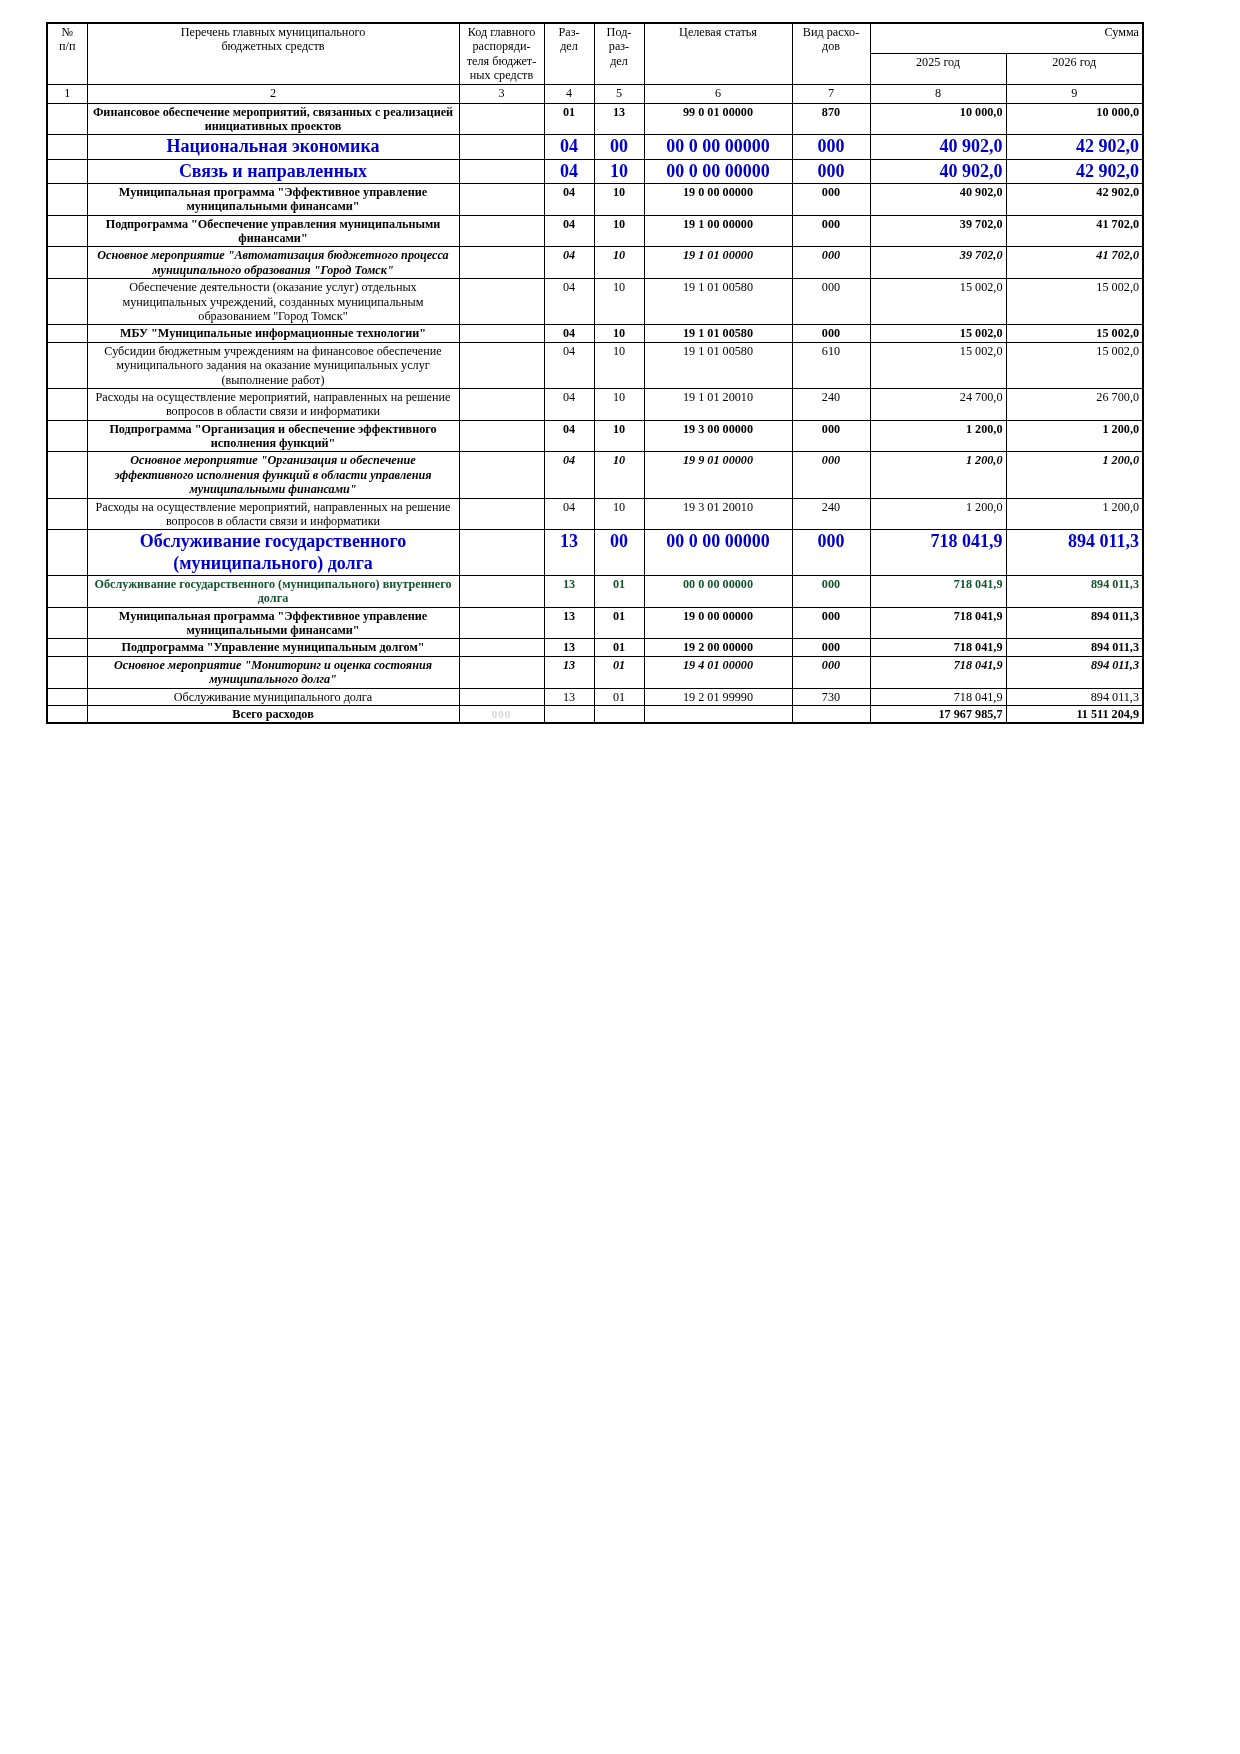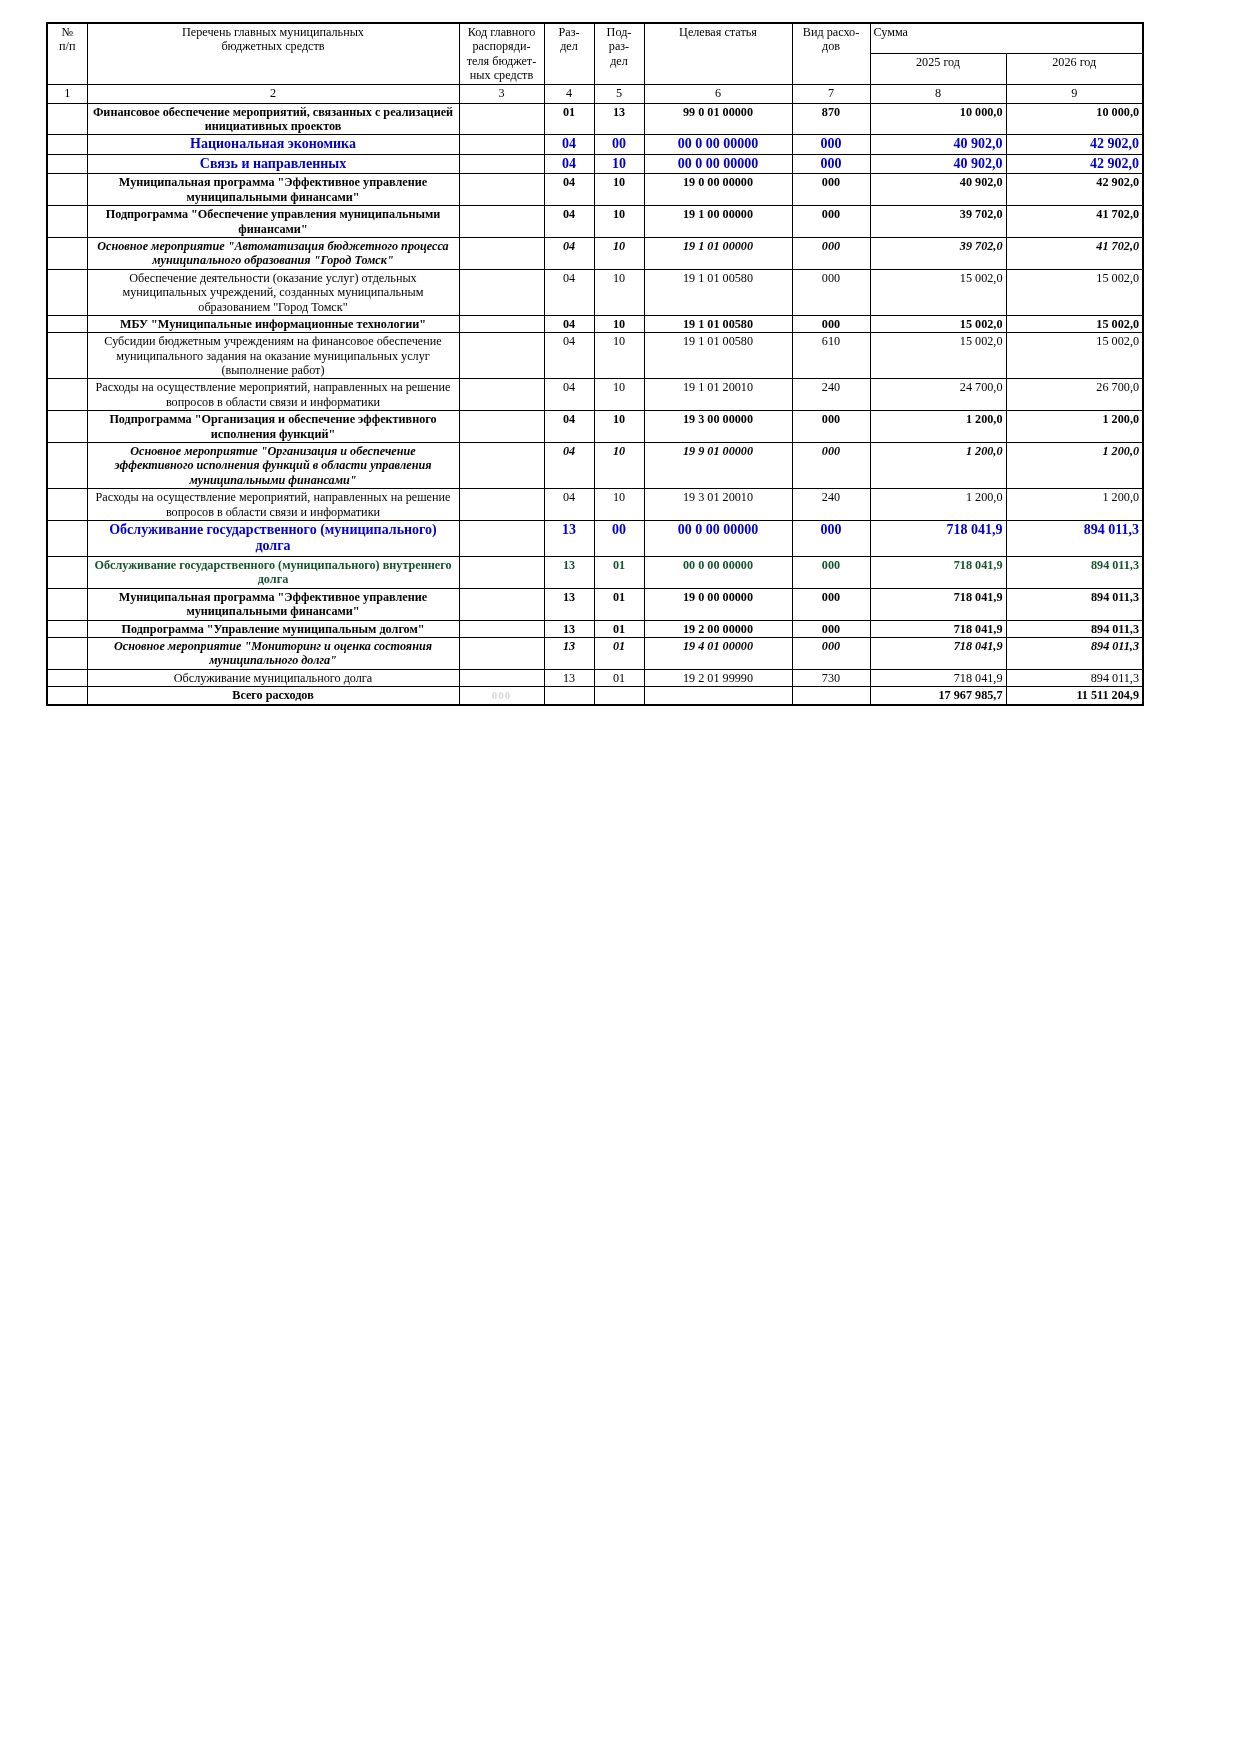--- a/index.html
+++ b/index.html
@@ -61,24 +61,24 @@
   col.c8 { width: 136px; }
   col.c9 { width: 137px; }
 
   td.name { text-align: center; padding-left: 4px; }
   td.code { text-align: center; }
   td.sum  { text-align: right; padding-right: 6px; }
 
   .b  { font-weight: bold; }
   .bi { font-weight: bold; font-style: italic; }
   .blue { color: #14532d; font-weight: bold; }
-  .bigblue { color: #0000cc; font-weight: bold; font-size: 14px; }
+  .bigblue { color: #0000cc; font-weight: bold; font-size: 18px; }
   .indent1 { padding-left: 14px; }
   .sumhdr {
-    text-align: left;
+    text-align: right;
     vertical-align: middle;
   }
   .total-row td {
     font-weight: bold;
   }
   .artifact {
     color: #d8d8d8;
     font-size: 11px;
     letter-spacing: 1px;
   }
@@ -100,21 +100,21 @@
         <col class="c8">
         <col class="c9">
     </colgroup>
     <thead>
       <tr>
         <th class="hdr-cell" rowspan="2">
           <span style="white-space:pre-line">№
 п/п</span>
         </th>
         <th class="hdr-cell" rowspan="2">
-          <span style="white-space:pre-line">Перечень главных муниципальных
+          <span style="white-space:pre-line">Перечень главных муниципального
 бюджетных средств</span>
         </th>
         <th class="hdr-cell" rowspan="2">
           <span>Код главного распоряди-теля бюджет-ных средств</span>
         </th>
         <th class="hdr-cell" rowspan="2">
           <span style="white-space:pre-line">Раз-
 дел</span>
         </th>
         <th class="hdr-cell" rowspan="2">

